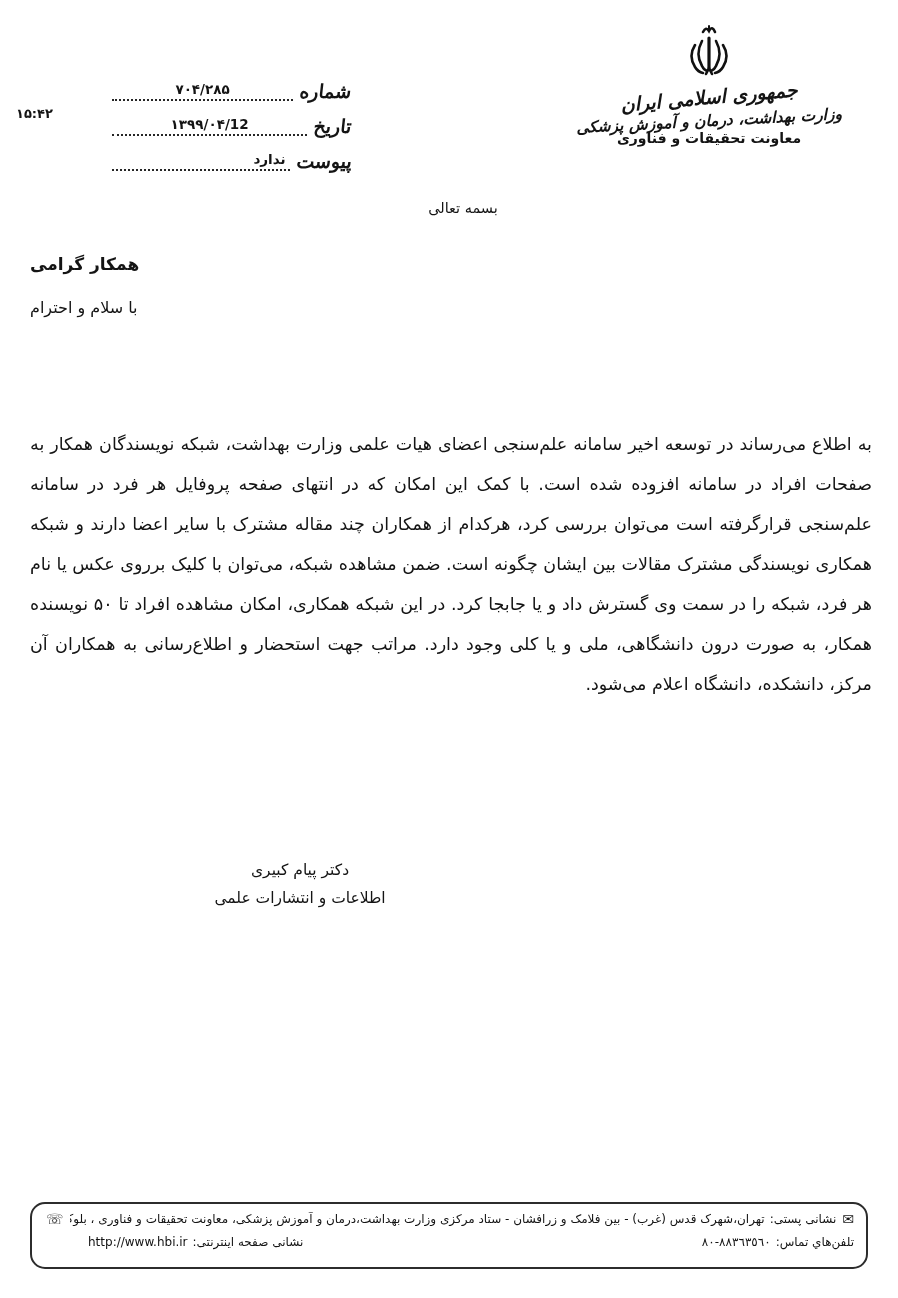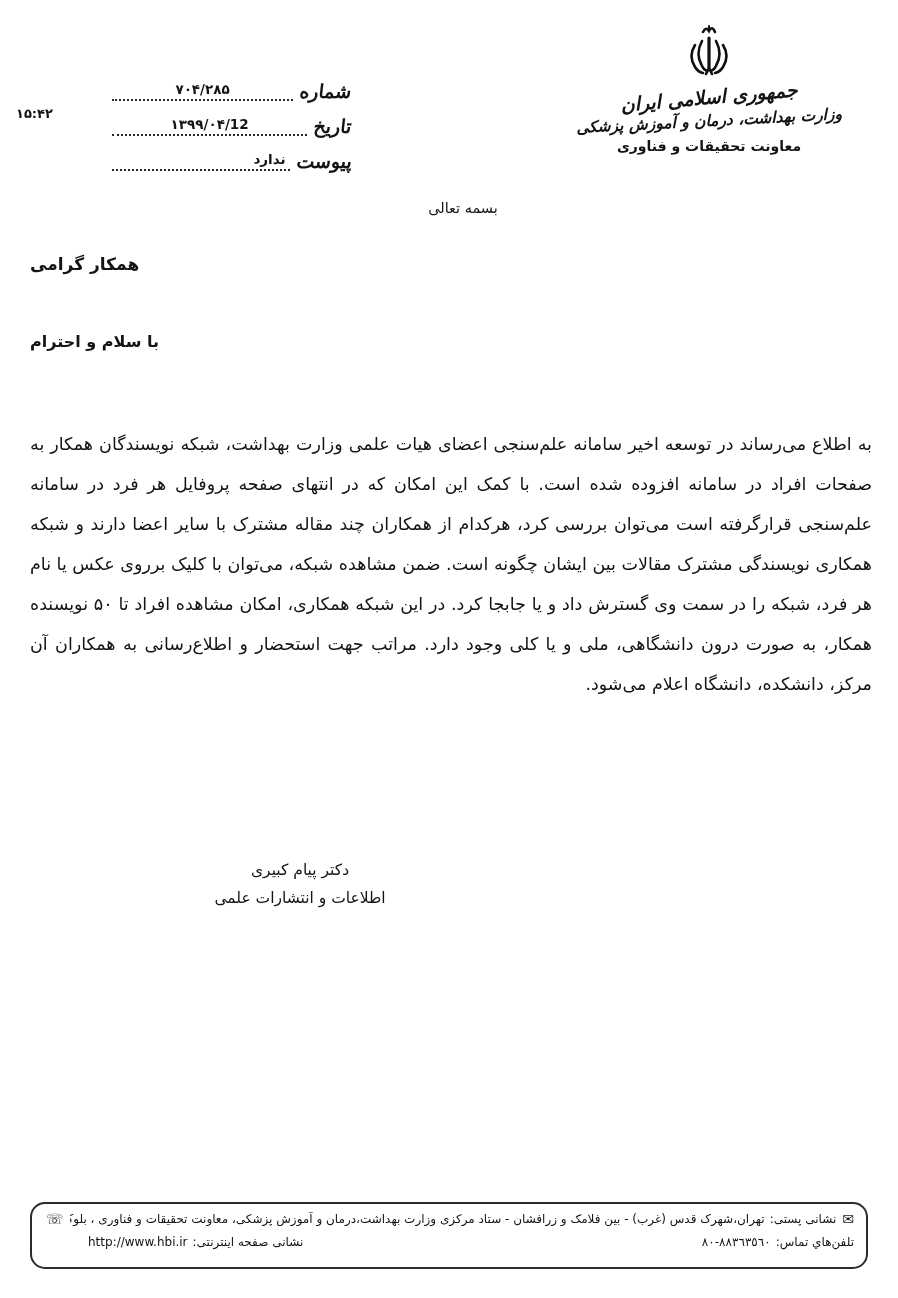--- a/index.html
+++ b/index.html
@@ -19,27 +19,27 @@
   .meta-line {
     flex:1; border-bottom:2px dotted #262626; text-align:center;
     font-weight:bold; font-size:13.5px; padding-bottom:2px;
   }
   .meta-line.start { text-align:right; padding-right:4px; }
   
   .letterhead { position:absolute; top:24px; right:54px; width:270px; text-align:center; }
   .emblem { display:inline-block; }
   .org1 { font-size:19px; font-weight:bold; font-style:italic; transform:rotate(-5deg); margin-top:0px; }
   .org2 { font-size:15.5px; font-weight:bold; font-style:italic; transform:rotate(-3deg); margin-top:4px; }
-  .org3 { font-size:14px; font-weight:bold; margin-top:8px; }
+  .org3 { font-size:14px; font-weight:bold; }
   
   .bismillah { position:absolute; top:200px; left:0; right:0; text-align:center; transform:translateX(14px); font-size:14.5px; }
   .salutations { position:absolute; top:252px; right:30px; left:30px; text-align:left; }
   .sal1 { font-size:17px; font-weight:bold; line-height:24px; }
   .sal2 { font-size:17px; font-weight:bold; line-height:24px; margin-top:22px; }
-  .greeting { font-size:16px; font-weight:bold; line-height:24px; margin-top:54px; }
+  .greeting { font-size:16px; font-weight:normal; line-height:24px; margin-top:20px; }
   .body-text {
     position:absolute; top:406px; right:26px; left:30px;
     font-size:17.5px; line-height:40px; text-align:justify; text-align-last:right;
   }
   
   .signature {
     position:absolute; top:856px; right:478px; width:240px; text-align:center;
     font-weight:normal; font-size:15.5px; line-height:28px;
   }
   

